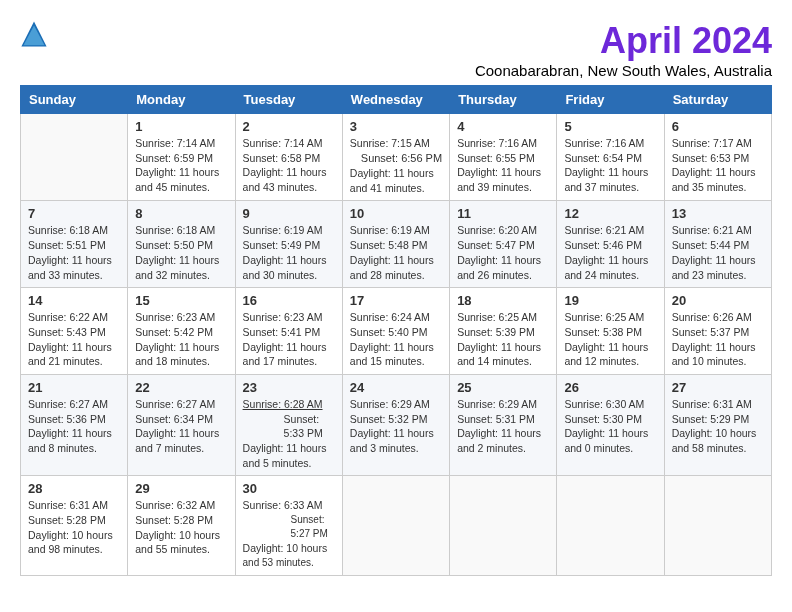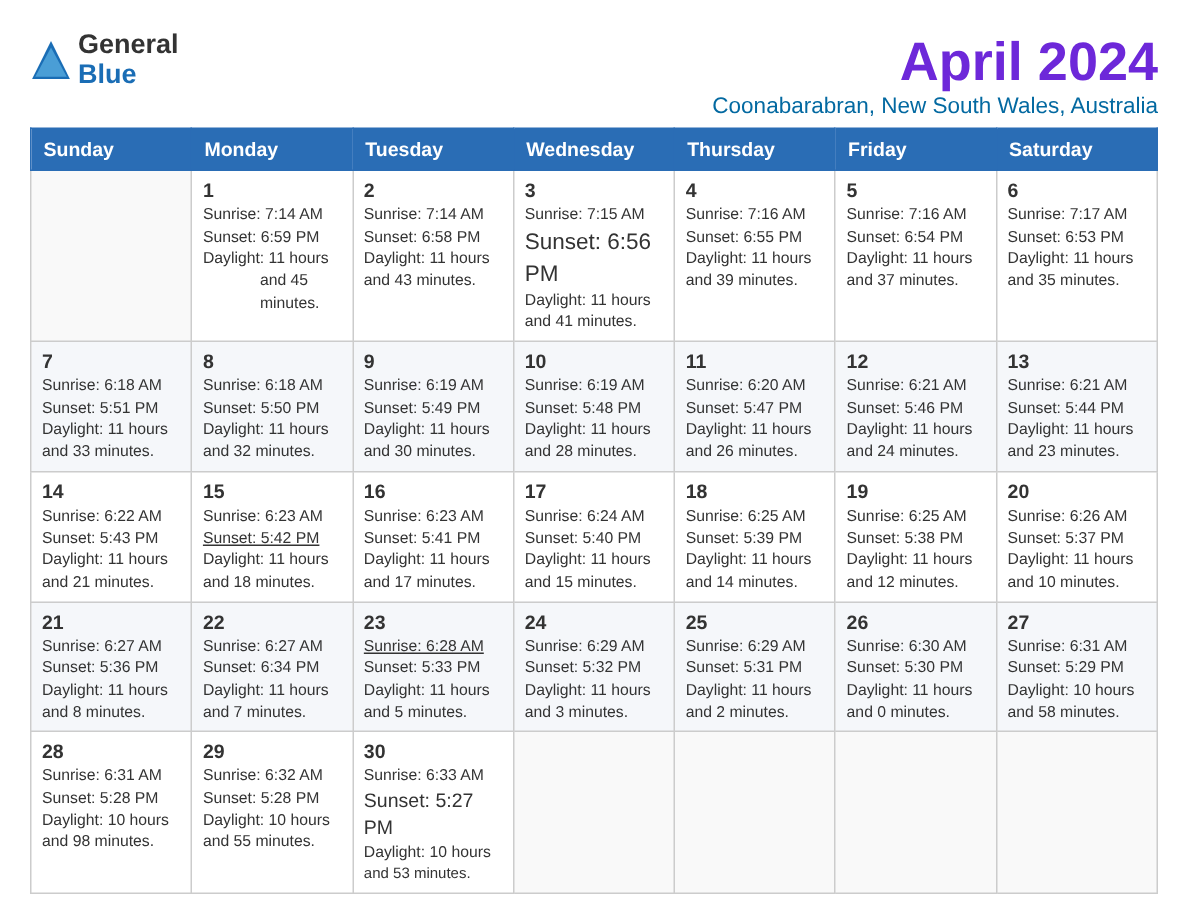--- a/index.html
+++ b/index.html
@@ -46,21 +46,21 @@
     .title-block {
       text-align: right;
     }
     .month-title {
       font-size: 36px;
       font-weight: bold;
       color: #6d28d9;
     }
     .location-title {
       font-size: 15px;
-      color: #0369a1;
+      color: #000000;
     }
     .calendar-table {
       width: 100%;
       border-collapse: collapse;
       margin-top: 4px;
     }
     .calendar-table th {
       background-color: #2a6db5;
       color: #fff;
       text-align: left;
@@ -95,24 +95,20 @@
 </head>
 <body>
 
 <div class="page">
   <div class="header">
     <div class="logo">
       <svg class="logo-icon" viewBox="0 0 40 40">
         <polygon points="20,2 38,38 2,38" fill="#1a6db5"></polygon>
         <polygon points="20,8 35,36 5,36" fill="#4a9ed6"></polygon>
       </svg>
-      <div class="logo-text">
-        <span class="logo-general">General</span>
-        <span class="logo-blue">Blue</span>
-      </div>
     </div>
     <div class="title-block">
       <div class="month-title">April 2024</div>
       <div class="location-title">Coonabarabran, New South Wales, Australia</div>
     </div>
   </div>
 
   <table class="calendar-table">
     <thead>
       <tr>
@@ -126,33 +122,33 @@
         </tr>
     </thead>
     <tbody id="calendar-body">
     <tr>
           <td class="empty-cell"></td>
           <td>
             <span class="day-number">1</span>
             <span style="display: block; font-size: 10.5px; line-height: 1.4;">Sunrise: 7:14 AM</span>
             <span style="display: block; font-size: 10.5px; line-height: 1.4;">Sunset: 6:59 PM</span>
             <span style="display: block; font-size: 10.5px; line-height: 1.4;">Daylight: 11 hours</span>
-            <span style="display: block; font-size: 10.5px; line-height: 1.4; margin-left: 38px;">and 45 minutes.</span>
+            <span style="display: block; font-size: 10.5px; line-height: 1.4;">and 45 minutes.</span>
           </td>
           <td>
             <span class="day-number">2</span>
             <span style="display: block; font-size: 10.5px; line-height: 1.4;">Sunrise: 7:14 AM</span>
             <span style="display: block; font-size: 10.5px; line-height: 1.4;">Sunset: 6:58 PM</span>
             <span style="display: block; font-size: 10.5px; line-height: 1.4;">Daylight: 11 hours</span>
             <span style="display: block; font-size: 10.5px; line-height: 1.4;">and 43 minutes.</span>
           </td>
           <td>
             <span class="day-number">3</span>
             <span style="display: block; font-size: 10.5px; line-height: 1.4;">Sunrise: 7:15 AM</span>
-            <span style="display: block; font-size: 15px; line-height: 1.4;">Sunset: 6:56 PM</span>
+            <span style="display: block; font-size: 11px; line-height: 1.4; text-align: right;">Sunset: 6:56 PM</span>
             <span style="display: block; font-size: 10.5px; line-height: 1.4;">Daylight: 11 hours</span>
             <span style="display: block; font-size: 10.5px; line-height: 1.4;">and 41 minutes.</span>
           </td>
           <td>
             <span class="day-number">4</span>
             <span style="display: block; font-size: 10.5px; line-height: 1.4;">Sunrise: 7:16 AM</span>
             <span style="display: block; font-size: 10.5px; line-height: 1.4;">Sunset: 6:55 PM</span>
             <span style="display: block; font-size: 10.5px; line-height: 1.4;">Daylight: 11 hours</span>
             <span style="display: block; font-size: 10.5px; line-height: 1.4;">and 39 minutes.</span>
           </td>
@@ -226,21 +222,21 @@
           <td>
             <span class="day-number">14</span>
             <span style="display: block; font-size: 10.5px; line-height: 1.4;">Sunrise: 6:22 AM</span>
             <span style="display: block; font-size: 10.5px; line-height: 1.4;">Sunset: 5:43 PM</span>
             <span style="display: block; font-size: 10.5px; line-height: 1.4;">Daylight: 11 hours</span>
             <span style="display: block; font-size: 10.5px; line-height: 1.4;">and 21 minutes.</span>
           </td>
           <td>
             <span class="day-number">15</span>
             <span style="display: block; font-size: 10.5px; line-height: 1.4;">Sunrise: 6:23 AM</span>
-            <span style="display: block; font-size: 10.5px; line-height: 1.4; text-decoration: underline;">Sunset: 5:42 PM</span>
+            <span style="display: block; font-size: 10.5px; line-height: 1.4;">Sunset: 5:42 PM</span>
             <span style="display: block; font-size: 10.5px; line-height: 1.4;">Daylight: 11 hours</span>
             <span style="display: block; font-size: 10.5px; line-height: 1.4;">and 18 minutes.</span>
           </td>
           <td>
             <span class="day-number">16</span>
             <span style="display: block; font-size: 10.5px; line-height: 1.4;">Sunrise: 6:23 AM</span>
             <span style="display: block; font-size: 10.5px; line-height: 1.4;">Sunset: 5:41 PM</span>
             <span style="display: block; font-size: 10.5px; line-height: 1.4;">Daylight: 11 hours</span>
             <span style="display: block; font-size: 10.5px; line-height: 1.4;">and 17 minutes.</span>
           </td>
@@ -284,21 +280,21 @@
           <td>
             <span class="day-number">22</span>
             <span style="display: block; font-size: 10.5px; line-height: 1.4;">Sunrise: 6:27 AM</span>
             <span style="display: block; font-size: 10.5px; line-height: 1.4;">Sunset: 6:34 PM</span>
             <span style="display: block; font-size: 10.5px; line-height: 1.4;">Daylight: 11 hours</span>
             <span style="display: block; font-size: 10.5px; line-height: 1.4;">and 7 minutes.</span>
           </td>
           <td>
             <span class="day-number">23</span>
             <span style="display: block; font-size: 10.5px; line-height: 1.4; text-decoration: underline;">Sunrise: 6:28 AM</span>
-            <span style="display: block; font-size: 10.5px; line-height: 1.4;">Sunset: 5:33 PM</span>
+            <span style="display: block; font-size: 10.5px; line-height: 1.4; margin-left: 41px;">Sunset: 5:33 PM</span>
             <span style="display: block; font-size: 10.5px; line-height: 1.4;">Daylight: 11 hours</span>
             <span style="display: block; font-size: 10.5px; line-height: 1.4;">and 5 minutes.</span>
           </td>
           <td>
             <span class="day-number">24</span>
             <span style="display: block; font-size: 10.5px; line-height: 1.4;">Sunrise: 6:29 AM</span>
             <span style="display: block; font-size: 10.5px; line-height: 1.4;">Sunset: 5:32 PM</span>
             <span style="display: block; font-size: 10.5px; line-height: 1.4;">Daylight: 11 hours</span>
             <span style="display: block; font-size: 10.5px; line-height: 1.4;">and 3 minutes.</span>
           </td>
@@ -335,21 +331,21 @@
           <td>
             <span class="day-number">29</span>
             <span style="display: block; font-size: 10.5px; line-height: 1.4;">Sunrise: 6:32 AM</span>
             <span style="display: block; font-size: 10.5px; line-height: 1.4;">Sunset: 5:28 PM</span>
             <span style="display: block; font-size: 10.5px; line-height: 1.4;">Daylight: 10 hours</span>
             <span style="display: block; font-size: 10.5px; line-height: 1.4;">and 55 minutes.</span>
           </td>
           <td>
             <span class="day-number">30</span>
             <span style="display: block; font-size: 10.5px; line-height: 1.4;">Sunrise: 6:33 AM</span>
-            <span style="display: block; font-size: 13px; line-height: 1.4;">Sunset: 5:27 PM</span>
+            <span style="display: block; font-size: 10px; line-height: 1.4; margin-left: 48px;">Sunset: 5:27 PM</span>
             <span style="display: block; font-size: 10.5px; line-height: 1.4;">Daylight: 10 hours</span>
             <span style="display: block; font-size: 10px; line-height: 1.4;">and 53 minutes.</span>
           </td>
           <td class="empty-cell"></td>
           <td class="empty-cell"></td>
           <td class="empty-cell"></td>
           <td class="empty-cell"></td>
         </tr>
       </tbody>
   </table>

